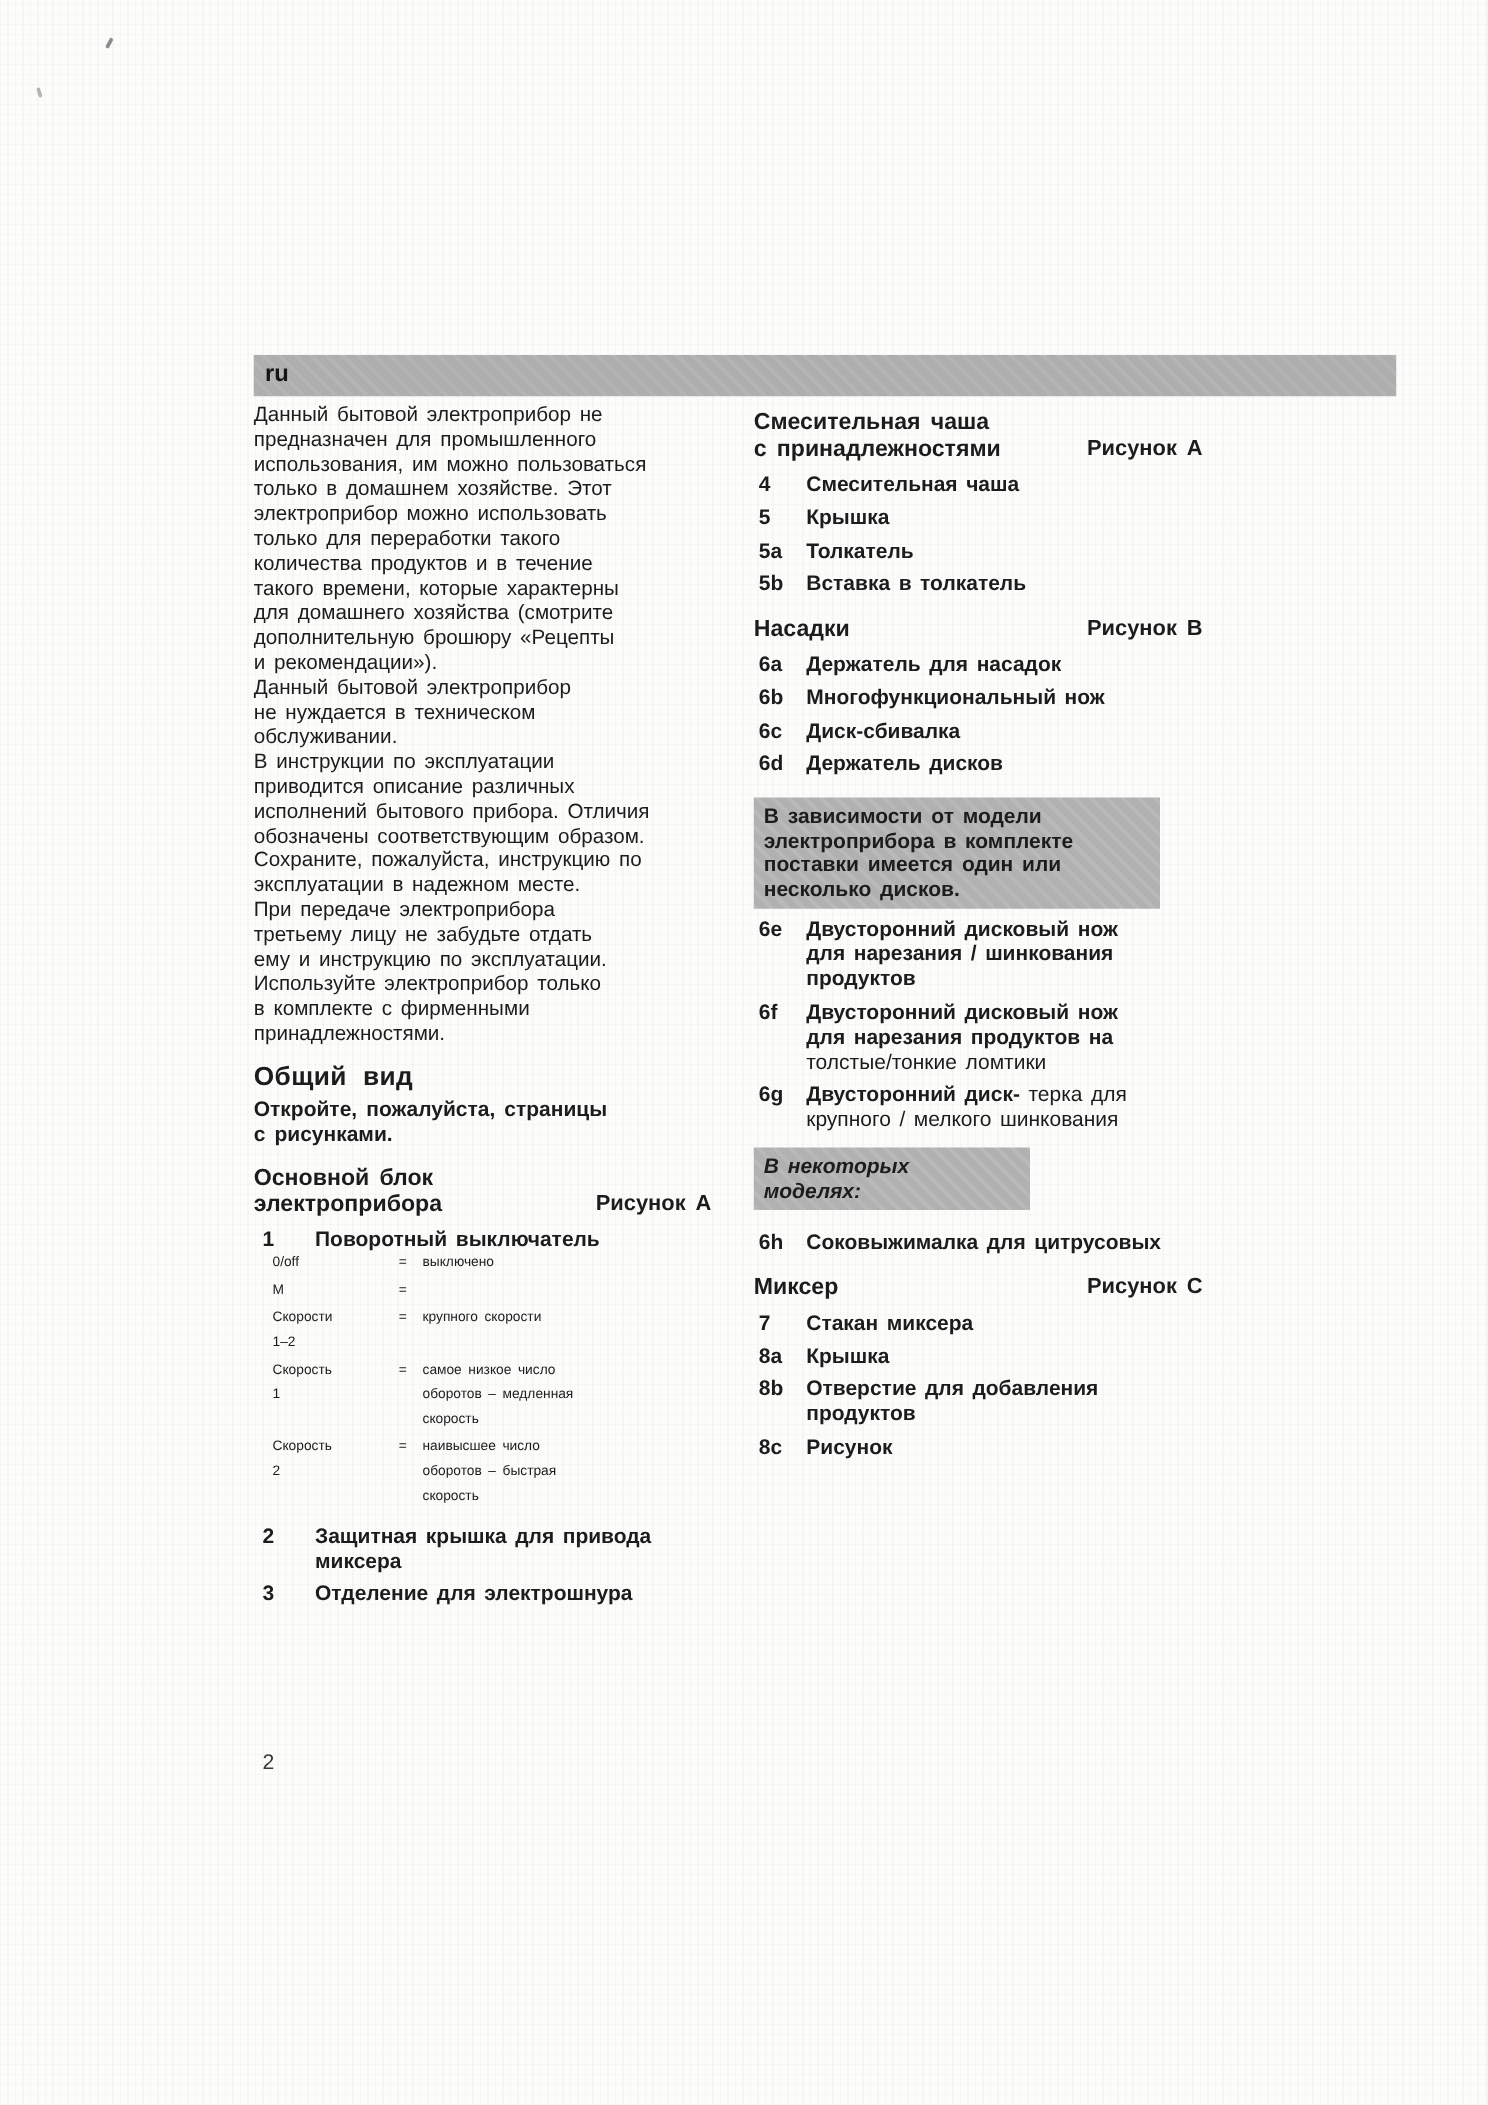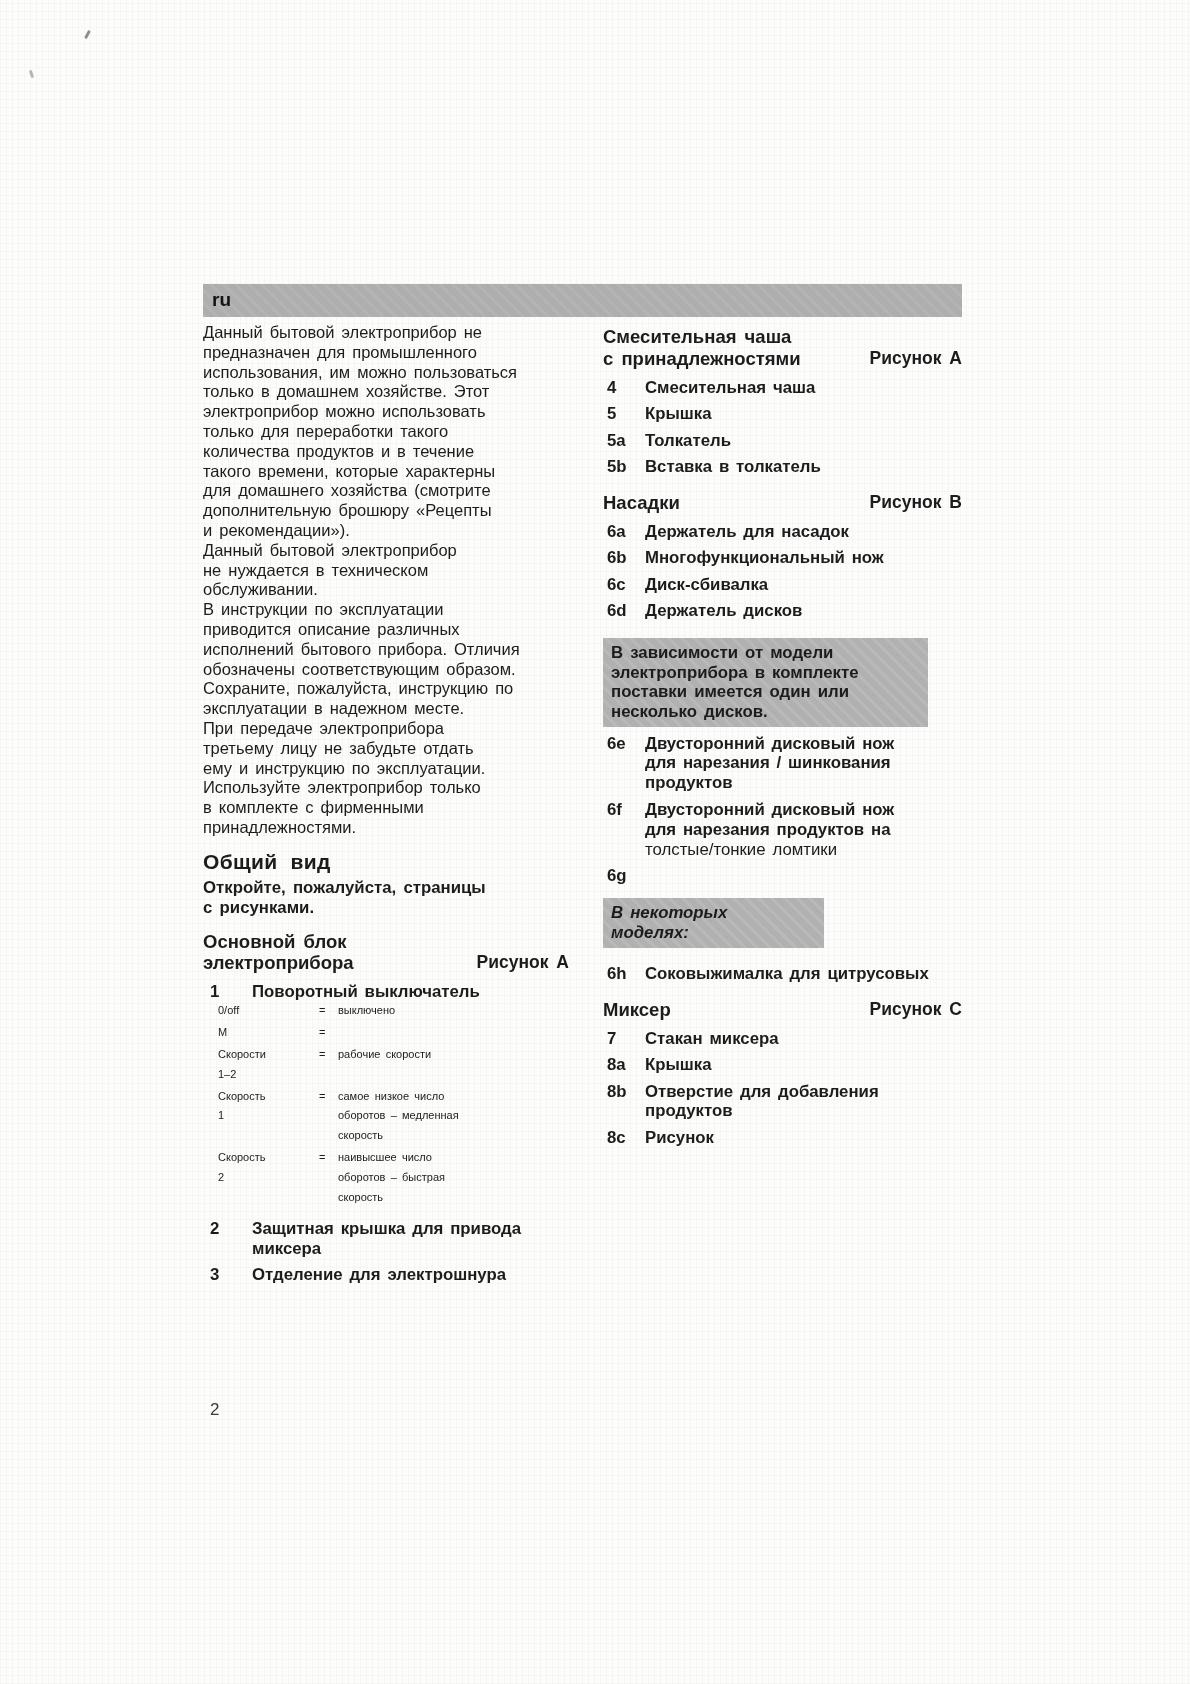--- a/index.html
+++ b/index.html
@@ -22,21 +22,21 @@
     pointer-events:none;
   }
   .ml { white-space:pre-line; }
 
   .speck { position:absolute; }
   .s1 { left:86px; top:30px; width:3px; height:9px; background:#8d8d8d; transform:rotate(28deg); border-radius:2px; }
   .s2 { left:30px; top:70px; width:3px; height:8px; background:#a3a3a3; transform:rotate(-18deg); border-radius:2px; opacity:.8; }
 
   .rubar {
     position:absolute; left:203px; top:284px;
-    width:759px; height:33px;
+    width:914px; height:33px;
     background-color:#aeaeae;
     background-image:repeating-linear-gradient(45deg, rgba(255,255,255,0.08) 0 3px, transparent 3px 9px);
   }
   .rubar .ru {
     font-weight:bold; font-size:19px; line-height:32px;
     padding-left:9px; color:#141414; display:inline-block;
   }
 
   .col { position:absolute; }
   .col.left  { left:203px; top:323px; width:366px; }
@@ -155,21 +155,21 @@
         <span class="def ml">выключено</span>
       </div>
       <div class="defrow">
         <span class="term ml">M</span>
         <span class="eq">=</span>
       </div>
       <div class="defrow">
         <span class="term ml">Скорости
 1–2</span>
         <span class="eq">=</span>
-        <span class="def ml">рабочие скорости</span>
+        <span class="def ml">крупного скорости</span>
       </div>
       <div class="defrow">
         <span class="term ml">Скорость
 1</span>
         <span class="eq">=</span>
         <span class="def ml">самое низкое число
 оборотов – медленная
 скорость</span>
       </div>
       <div class="defrow">
@@ -259,20 +259,22 @@
 продуктов</span><span class="n"></span></span>
     </div>
     <div class="item mixed mt-disc">
       <span class="num">6f</span>
       <span class="lbl ml"><span class="b">Двусторонний дисковый нож
 для нарезания продуктов на</span><span class="n">
 толстые/тонкие ломтики</span></span>
     </div>
     <div class="item mixed mt-disc">
       <span class="num">6g</span>
+      <span class="lbl ml"><span class="b">Двусторонний диск-</span><span class="n"> терка для
+крупного / мелкого шинкования</span></span>
     </div>
 
     <div class="graybox small">
       <span class="ml">В некоторых
 моделях:</span>
     </div>
 
     <div class="item mt-6h">
       <span class="num">6h</span>
       <span class="lbl ml">Соковыжималка для цитрусовых</span>

